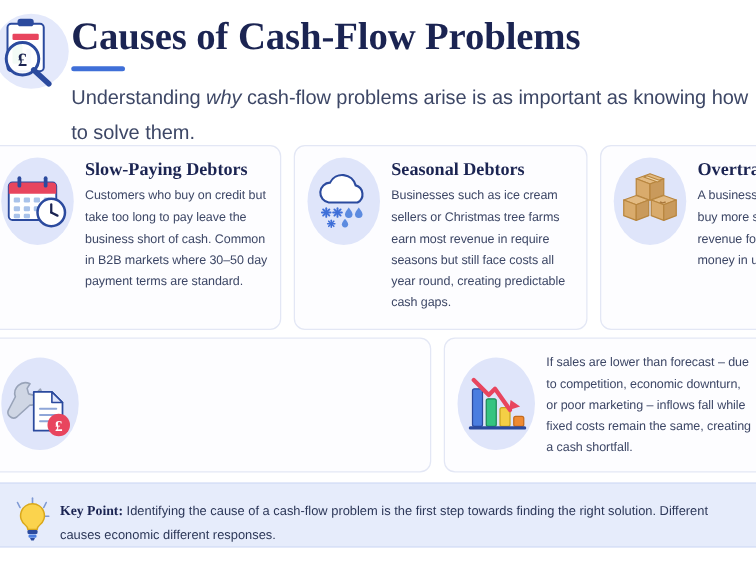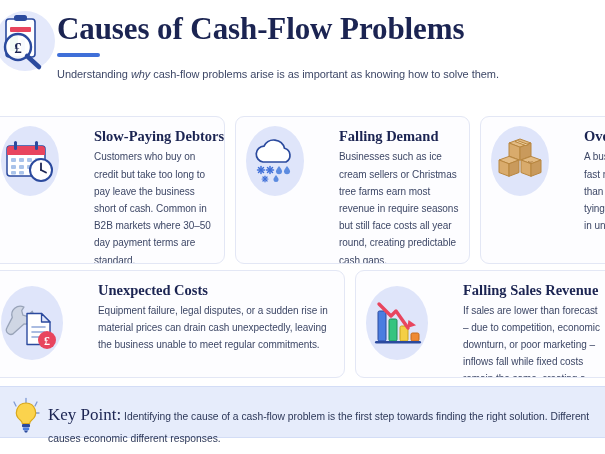--- a/index.html
+++ b/index.html
@@ -57,21 +57,21 @@
   }
   .title-rule {
     width: 43px;
     height: 4px;
     background: #3f6fd8;
     border-radius: 2px;
     margin-top: 6px;
   }
   .subtitle {
     margin-top: 8px;
-    font-size: 11px;
+    font-size: 16px;
     color: #3d4766;
     line-height: 1.75;
     letter-spacing: -0.05px;
   }
   .subtitle em { font-style: italic; }
 
   
   .row {
     position: absolute;
     display: flex;
@@ -114,21 +114,21 @@
     border-radius: 50%;
     background: #dfe5fa;
   }
   .icon-svg {
     position: absolute;
     left: 50%;
     top: 50%;
     transform: translate(-50%, -50%);
   }
 
-  .card-body { flex: 1 1 auto; min-width: 0; padding-top: 2px; margin-left: 26px; }
+  .card-body { flex: 1 1 auto; min-width: 0; padding-top: 2px; }
   .card-title {
     font-family: "Liberation Serif", serif;
     font-size: 14.5px;
     font-weight: 700;
     color: #1b2452;
     margin: 0 0 3px 0;
     line-height: 1.2;
     white-space: nowrap;
   }
   .card-text {
@@ -162,23 +162,23 @@
     margin-right: 2px;
   }
   .keypoint-text {
     font-size: 10.3px;
     color: #2c3758;
     line-height: 1.78;
     padding-top: 5px;
   }
   .keypoint-label {
     font-family: "Liberation Serif", serif;
-    font-weight: 400;
+    font-weight: 700;
     color: #1b2452;
-    font-size: 17px;
+    font-size: 11px;
   }
 </style>
 </head>
 <body>
 
 <div class="page">
 
   <div class="header">
     <div class="header-icon">
       <svg width="66" height="66" viewBox="0 0 66 66">
@@ -260,21 +260,21 @@
               </g>
           </g>
           <g fill="#5c8be0">
             <path d="M30 31c2 2.6 3 4.1 3 5.3a3 3 0 0 1-6 0c0-1.2 1-2.7 3-5.3z"></path>
             <path d="M38 31c2 2.6 3 4.1 3 5.3a3 3 0 0 1-6 0c0-1.2 1-2.7 3-5.3z"></path>
             <path d="M27 40c1.7 2.2 2.5 3.4 2.5 4.4a2.5 2.5 0 0 1-5 0c0-1 .8-2.2 2.5-4.4z"></path>
           </g>
         </svg>
       </div>
       <div class="card-body">
-        <h2 class="card-title">Falling Demand</h2>
+        <h2 class="card-title">Seasonal Debtors</h2>
         <div class="card-text">Businesses such as ice cream sellers or Christmas tree farms earn most revenue in require seasons but still face costs all year round, creating predictable cash gaps.</div>
       </div>
     </div>
 
     <div class="card">
       <div class="card-icon">
         <div class="icon-disc"></div>
         <svg class="icon-svg" width="54" height="54" viewBox="0 0 54 54">
           <g stroke="#b8863f" stroke-width="1" stroke-linejoin="round">
             <path d="M16 9l11-4 11 4-11 4.2z" fill="#e3bb83"></path>
@@ -311,41 +311,36 @@
           <path d="M38.5 19.5V28H47z" fill="#dfe5fa" stroke="#2b4a9e" stroke-width="1.3" stroke-linejoin="round"></path>
           <g stroke="#8fa6d8" stroke-width="1.6" stroke-linecap="round">
             <line x1="29" y1="33" x2="42" y2="33"></line>
             <line x1="29" y1="38" x2="42" y2="38"></line>
             <line x1="29" y1="43" x2="37" y2="43"></line>
           </g>
           <circle cx="44" cy="46" r="9" fill="#e8455e"></circle>
           <text x="44" y="51" font-family="Liberation Serif, serif" font-size="12" font-weight="700" fill="#ffffff" text-anchor="middle">£</text>
         </svg>
       </div>
-      <div class="card-body">
-        <h2 class="card-title">Unexpected Costs</h2>
-        <div class="card-text">Equipment failure, legal disputes, or a sudden rise in material prices can drain cash unexpectedly, leaving the business unable to meet regular commitments.</div>
-      </div>
     </div>
 
     <div class="card wide">
       <div class="card-icon">
         <div class="icon-disc" style="width:62px;height:74px;"></div>
         <svg class="icon-svg" width="56" height="56" viewBox="0 0 56 56">
           <rect x="9" y="16" width="8" height="30" rx="1.5" fill="#4a7de0" stroke="#2b4a9e" stroke-width="1"></rect>
           <rect x="20" y="24" width="8" height="22" rx="1.5" fill="#35c480" stroke="#1e8a56" stroke-width="1"></rect>
           <rect x="31" y="31" width="8" height="15" rx="1.5" fill="#f4cf45" stroke="#c9a21c" stroke-width="1"></rect>
           <rect x="42" y="38" width="8" height="8" rx="1.5" fill="#ef8a33" stroke="#c46a1c" stroke-width="1"></rect>
           <rect x="6" y="46" width="46" height="2.6" rx="1.3" fill="#2b4a9e"></rect>
           <path d="M10 9l12 12 5-5 12 17" fill="none" stroke="#e8455e" stroke-width="3.4" stroke-linecap="round" stroke-linejoin="round"></path>
           <path d="M39 33.5l-0.5-8 8.5 3.5z" fill="#e8455e" transform="rotate(12 41 30)"></path>
         </svg>
       </div>
       <div class="card-body">
-        <h2 class="card-title">Falling Sales Revenue</h2>
         <div class="card-text">If sales are lower than forecast – due to competition, economic downturn, or poor marketing – inflows fall while fixed costs remain the same, creating a cash shortfall.</div>
       </div>
     </div>
 
   </div>
 
   <div class="keypoint">
     <div class="keypoint-icon">
       <svg width="40" height="40" viewBox="0 0 40 40">
         <g stroke="#7f9ad4" stroke-width="1.3" stroke-linecap="round">

